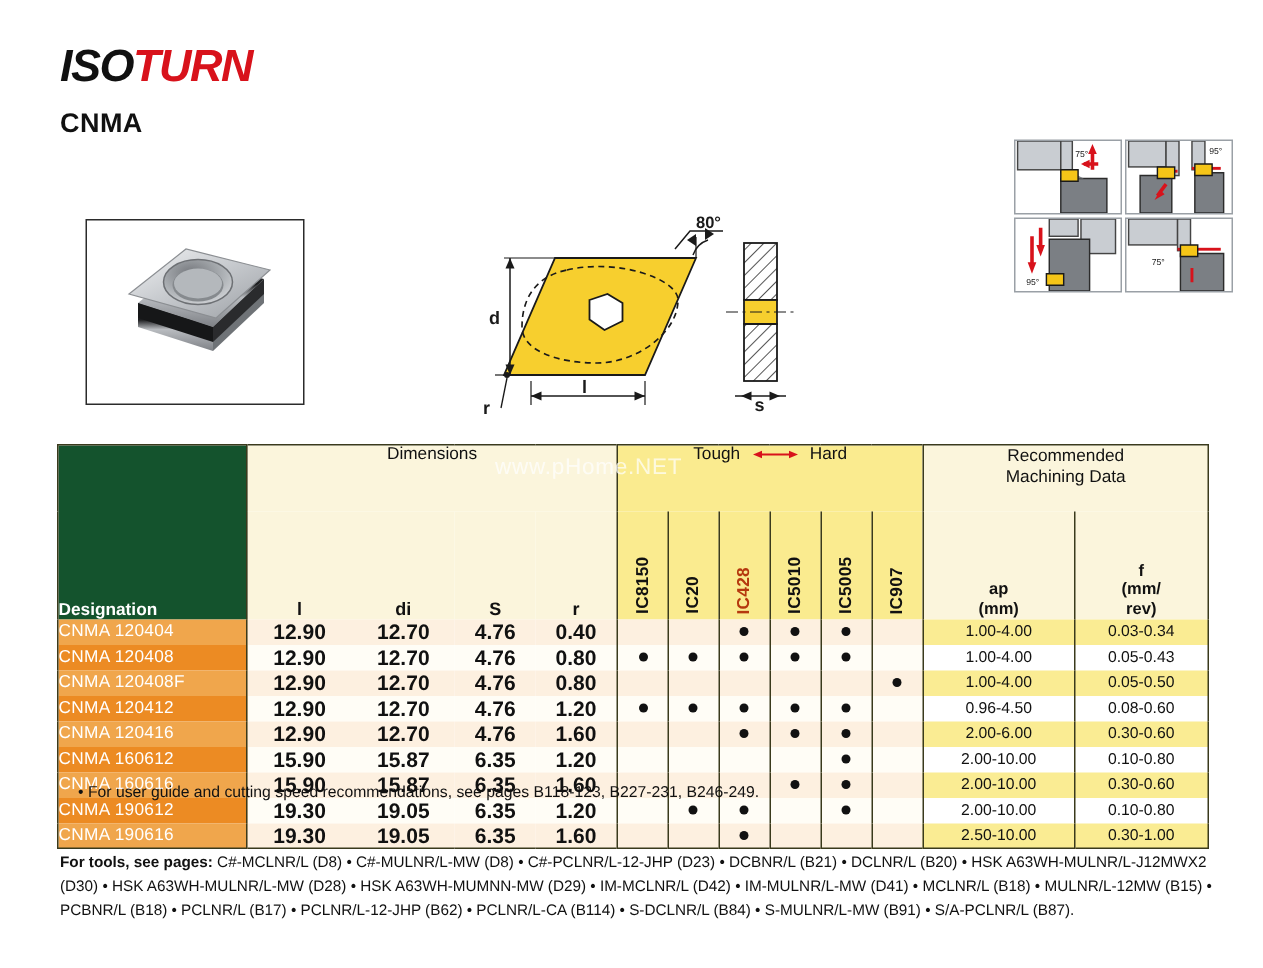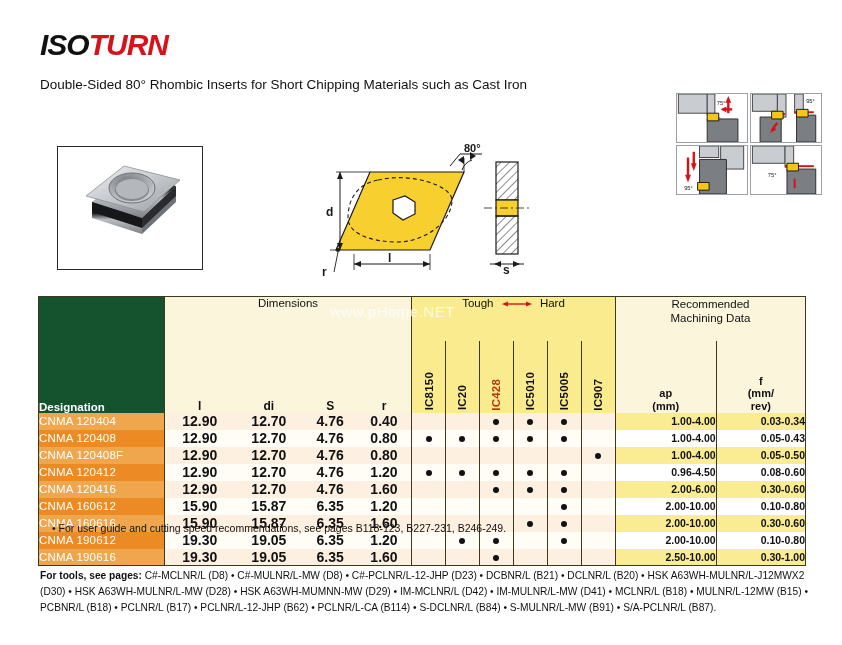--- a/index.html
+++ b/index.html
@@ -112,21 +112,21 @@
   }
   .cell-dim {
     text-align:center; font-size:14px; font-weight:bold; height:17px;
   }
   .cell-grade { text-align:center; height:17px; }
   .dot {
     display:inline-block; width:6px; height:6px; border-radius:50%;
     background:#111; vertical-align:middle;
   }
   .cell-md {
-    text-align:right; font-size:10.5px; font-weight:bold; height:17px;
+    text-align:center; font-size:10.5px; font-weight:normal; height:17px;
     padding:0 3px; white-space:nowrap;
   }
 
   
   #watermark {
     position:absolute; left:330px; top:303px;
     font-size:15px; font-weight:normal; color:#ffffff; opacity:.72;
     letter-spacing:.5px; pointer-events:none; z-index:5;
   }
 
@@ -141,21 +141,21 @@
   #tools-note b { font-weight:bold; }
 </style>
 </head>
 <body>
 
 <div id="logo">
   <span class="iso">ISO</span><span class="turn">TURN</span>
 </div>
 
 <div id="title-block">
-  <div id="page-subtitle">Double-Sided 80° Rhombic Inserts for Short Chipping Materials such as Cast Iron</div>
+  <div id="page-title">CNMA</div>
 </div>
 
 <div id="tool-apps">
   <div class="tool-app">
     <svg viewBox="0 0 70 50" width="100%" height="100%">
       <rect x="0" y="0" width="70" height="50" fill="#ffffff"></rect>
       <rect x="0" y="0" width="30" height="20" fill="#c9cdd2"></rect>
       <rect x="0" y="0" width="30" height="20" fill="none" stroke="#444" stroke-width="1"></rect>
       <rect x="30" y="0" width="8" height="22" fill="#c9cdd2" stroke="#444" stroke-width="1"></rect>
       <path d="M30 26 L62 26 L62 50 L30 50 Z" fill="#7b7f84" stroke="#2b2b2b" stroke-width="1"></path>

